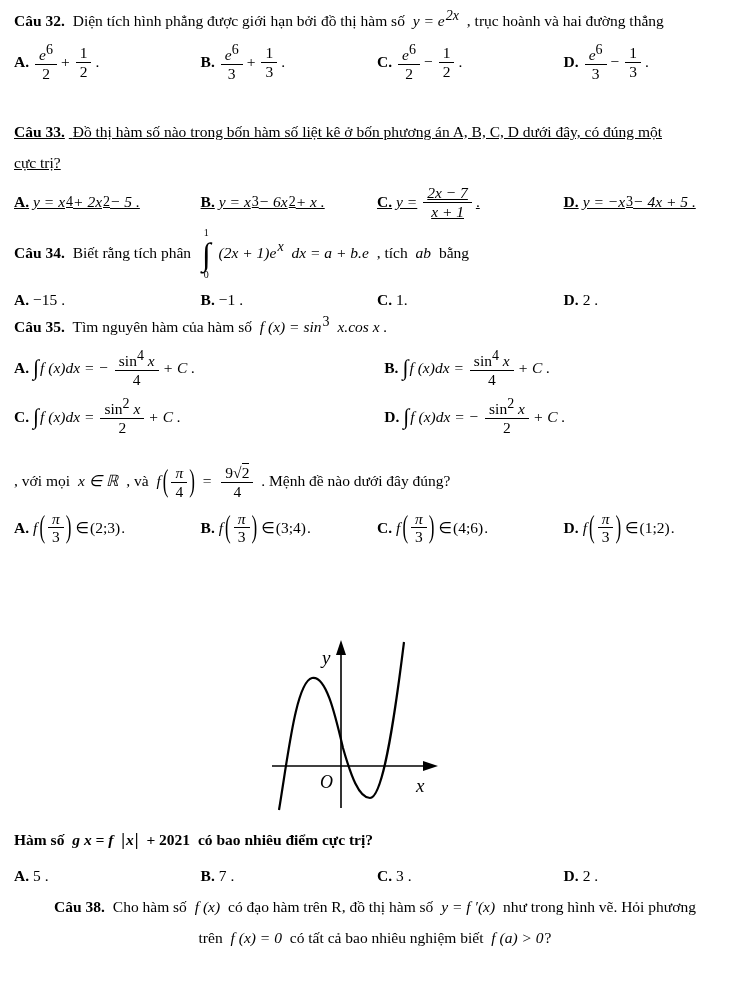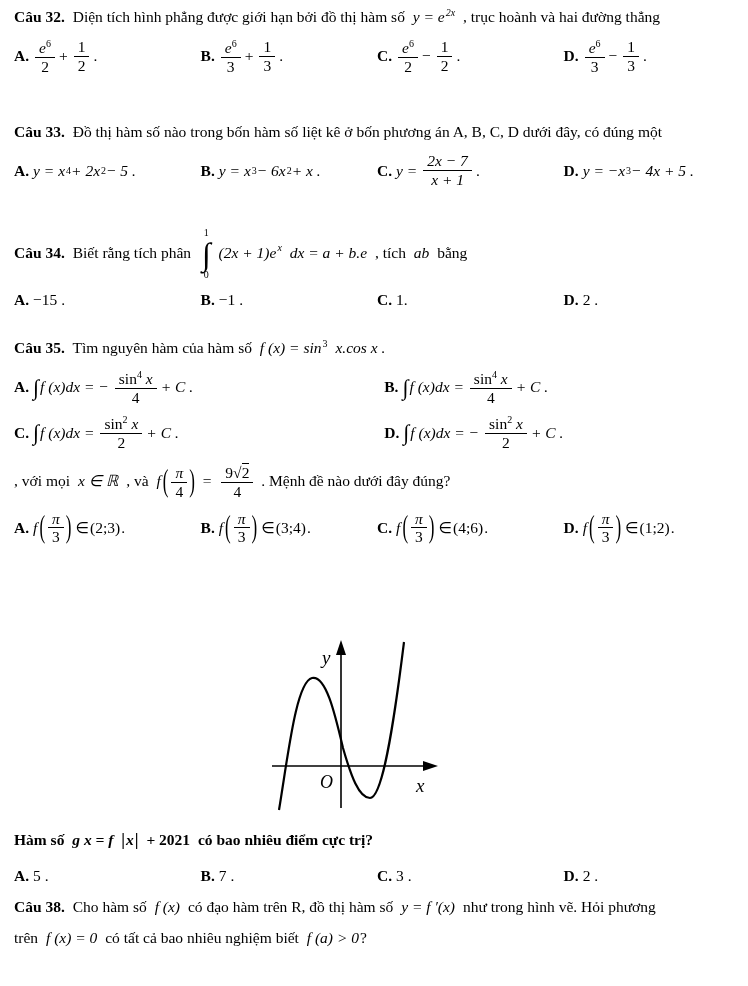--- a/index.html
+++ b/index.html
@@ -8,33 +8,33 @@
     width: 748px; height: 986px;
     background: #fff;
     color: #000;
     font-family: "Liberation Serif", serif;
     font-size: 15.5px;
     line-height: 1.45;
     overflow: hidden;
   }
   .q { position: absolute; left: 14px; right: 8px; }
   .qp32 { top: 6px; }
-  .qp33 { top: 121px; }
+  .qp33 { top: 121px; text-decoration: underline; }
   .qp34 { top: 228px; }
-  .qp35 { top: 337px; }
+  .qp35 { top: 312px; }
   .qp36 { top: 464px; }
   .qp37 { top: 626px; }
-  .qp38 { top: 896px; }
+  .qp38 { top: 896px; text-align: center; }
 
   .line { margin-bottom: 9px; }
   .line > span, .line > sup { margin-right: 4px; }
   .tight { margin-right: 1px !important; }
   .b { font-weight: bold; }
   .mi { font-style: italic; }
-  sup { font-size: 10px; }
+  sup { font-size: 14px; }
 
   .frac { display: inline-block; vertical-align: middle; text-align: center; line-height: 1.15; margin: 0 2px; }
   .frac .nu { display: block; border-bottom: 1px solid #000; padding: 0 4px; text-align: center; }
   .frac .de { display: block; padding: 0 4px; }
 
   .intcol { display: inline-flex; flex-direction: column; align-items: center; vertical-align: middle; line-height: 1; margin: 0 3px; }
   .intcol .lim { font-size: 10px; }
   .intcol .sg { font-size: 32px; }
   .intp { font-size: 22px; vertical-align: middle; margin-right: 1px !important; }
 
@@ -121,20 +121,23 @@
           </span>
         <span>.</span>
       </div>
     </div>
   </div>
 
   <div class="q qp33">
     <div class="line">
       <span class="b">Câu 33.</span>
       <span>Đồ thị hàm số nào trong bốn hàm số liệt kê ở bốn phương án A, B, C, D dưới đây, có đúng một</span>
+    </div>
+    <div class="line">
+      <span>cực trị?</span>
     </div>
     <div class="ansrow four">
       <div class="ans">
         <span class="lab">A.</span>
         <span class="mi tight">y = x</span>
           <sup>4</sup>
         <span class="mi tight">+ 2x</span>
           <sup>2</sup>
         <span class="mi">− 5 .</span>
       </div>

